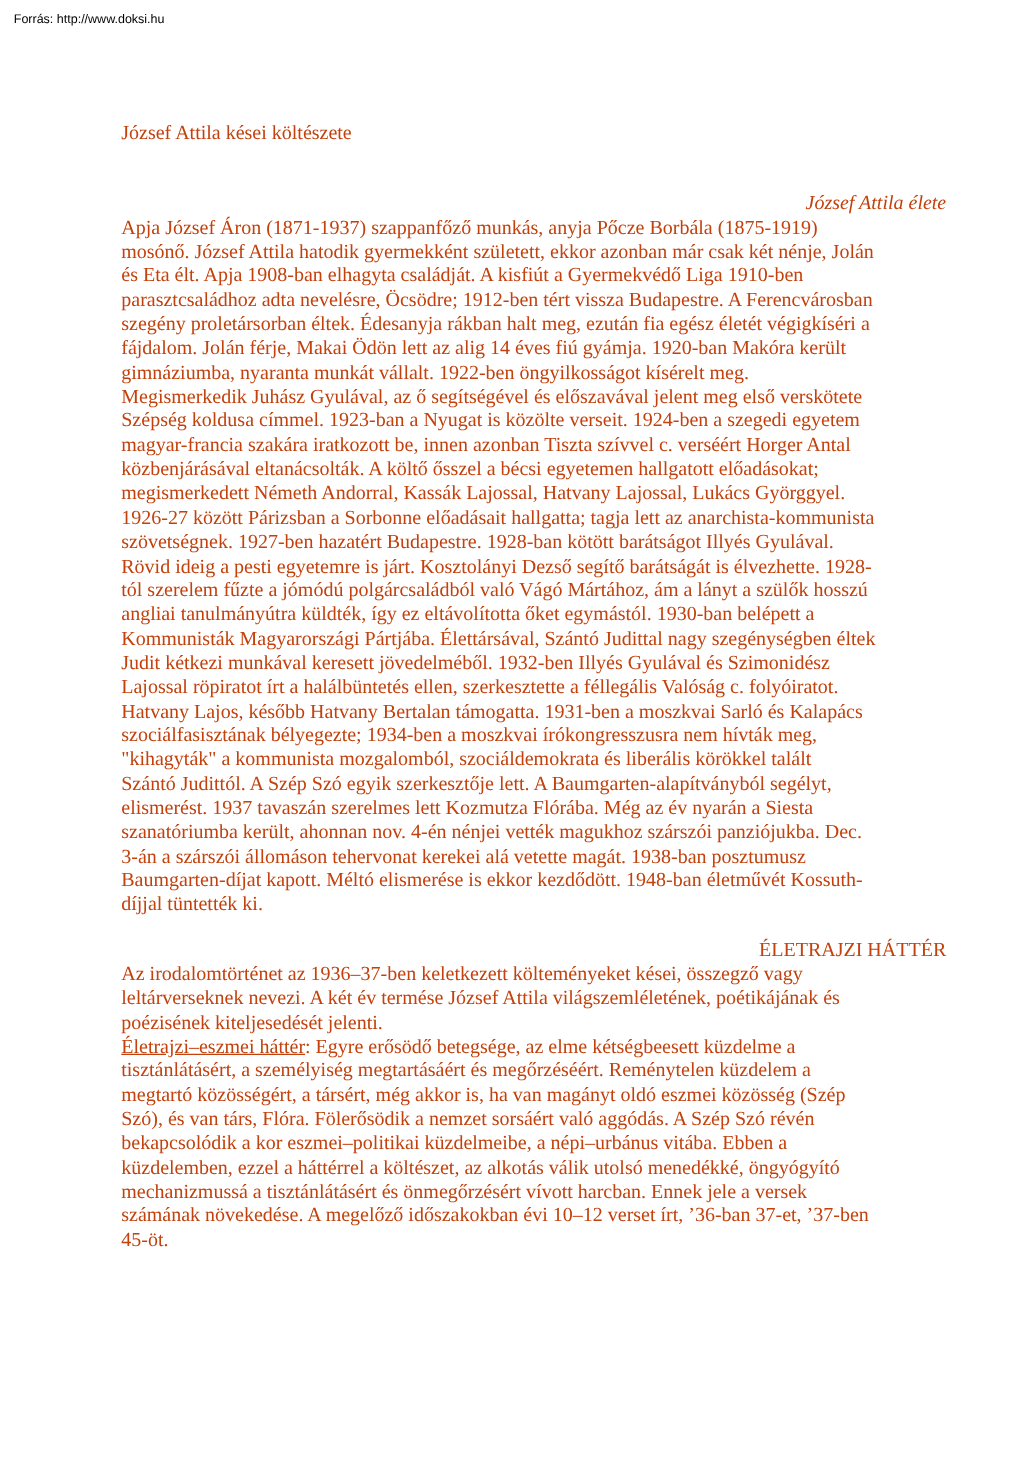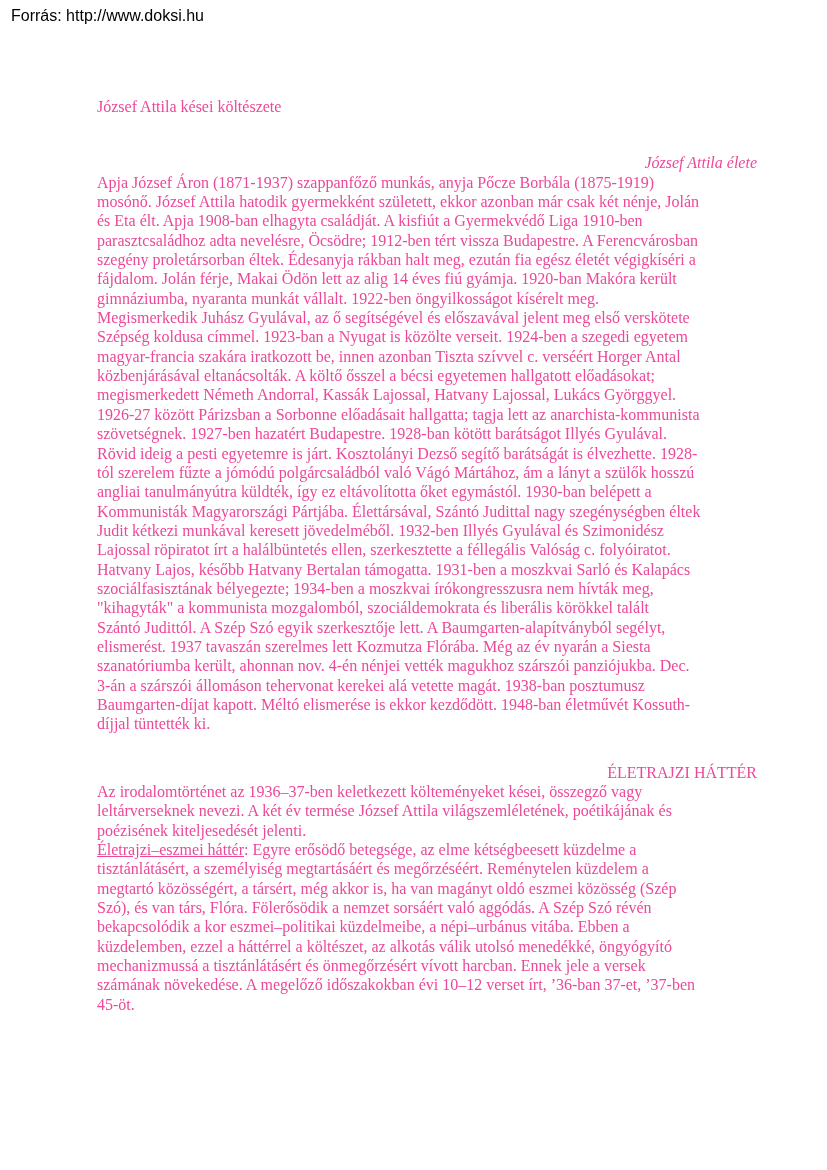--- a/index.html
+++ b/index.html
@@ -13,39 +13,39 @@
     height: 1170px;
     background: #ffffff;
     overflow: hidden;
     color: #000000;
   }
   .source-header {
     position: absolute;
     left: 11px;
     top: 8px;
     font-family: "Liberation Sans", sans-serif;
-    font-size: 16px;
+    font-size: 10px;
     line-height: 16px;
     color: #000000;
   }
   .content {
     position: absolute;
     left: 97px;
     top: 97px;
     width: 660px;
     font-family: "Liberation Serif", "DejaVu Serif", serif;
     font-size: 16px;
     line-height: 19.34px;
-    color: #ec4899;
+    color: #c2410c;
   }
   .title {
     white-space: nowrap;
   }
   .section-1 { margin-top: 37px; }
-  .section-2 { margin-top: 29px; }
+  .section-2 { margin-top: 17px; }
   .heading { white-space: nowrap; text-align: right; }
   .heading.italic { font-style: italic; }
   .line { white-space: nowrap; }
   .underline { text-decoration: underline; }
 </style>
 </head>
 <body>
 
 <div class="page">
   <div class="source-header">Forrás: http://www.doksi.hu</div>

